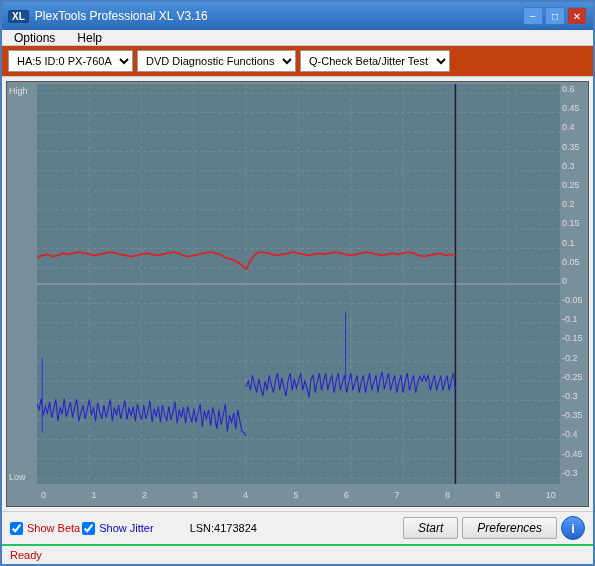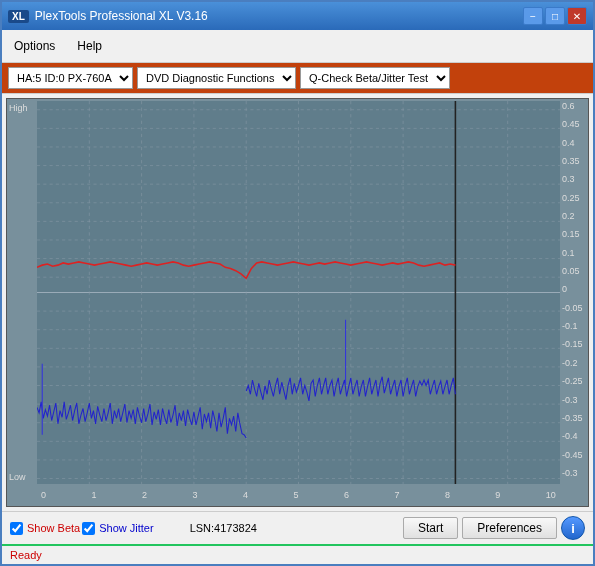--- a/index.html
+++ b/index.html
@@ -63,21 +63,21 @@
       cursor: pointer;
       border-radius: 2px;
     }
     .title-btn.close { background: #c0392b; }
     .menu-bar {
       background: #f0f0f0;
       border-bottom: 1px solid #ccc;
       padding: 2px 6px;
       display: flex;
       gap: 10px;
-      height: 33px;
+      height: 16px;
       align-items: center;
     }
     .menu-item {
       padding: 2px 6px;
       cursor: pointer;
       font-size: 12px;
       color: #000;
     }
     .toolbar {
       padding: 4px 6px;
@@ -194,20 +194,21 @@
       align-items: center;
       gap: 4px;
     }
     .btn {
       padding: 3px 14px;
       font-size: 12px;
       background: linear-gradient(to bottom, #f8f8f8, #e0e0e0);
       border: 1px solid #aaa;
       cursor: pointer;
       border-radius: 2px;
+      font-style: italic;
     }
     .info-btn {
       width: 24px;
       height: 24px;
       border-radius: 50%;
       background: linear-gradient(to bottom, #5599ff, #2266cc);
       border: 1px solid #1155aa;
       color: white;
       font-size: 13px;
       font-weight: bold;

